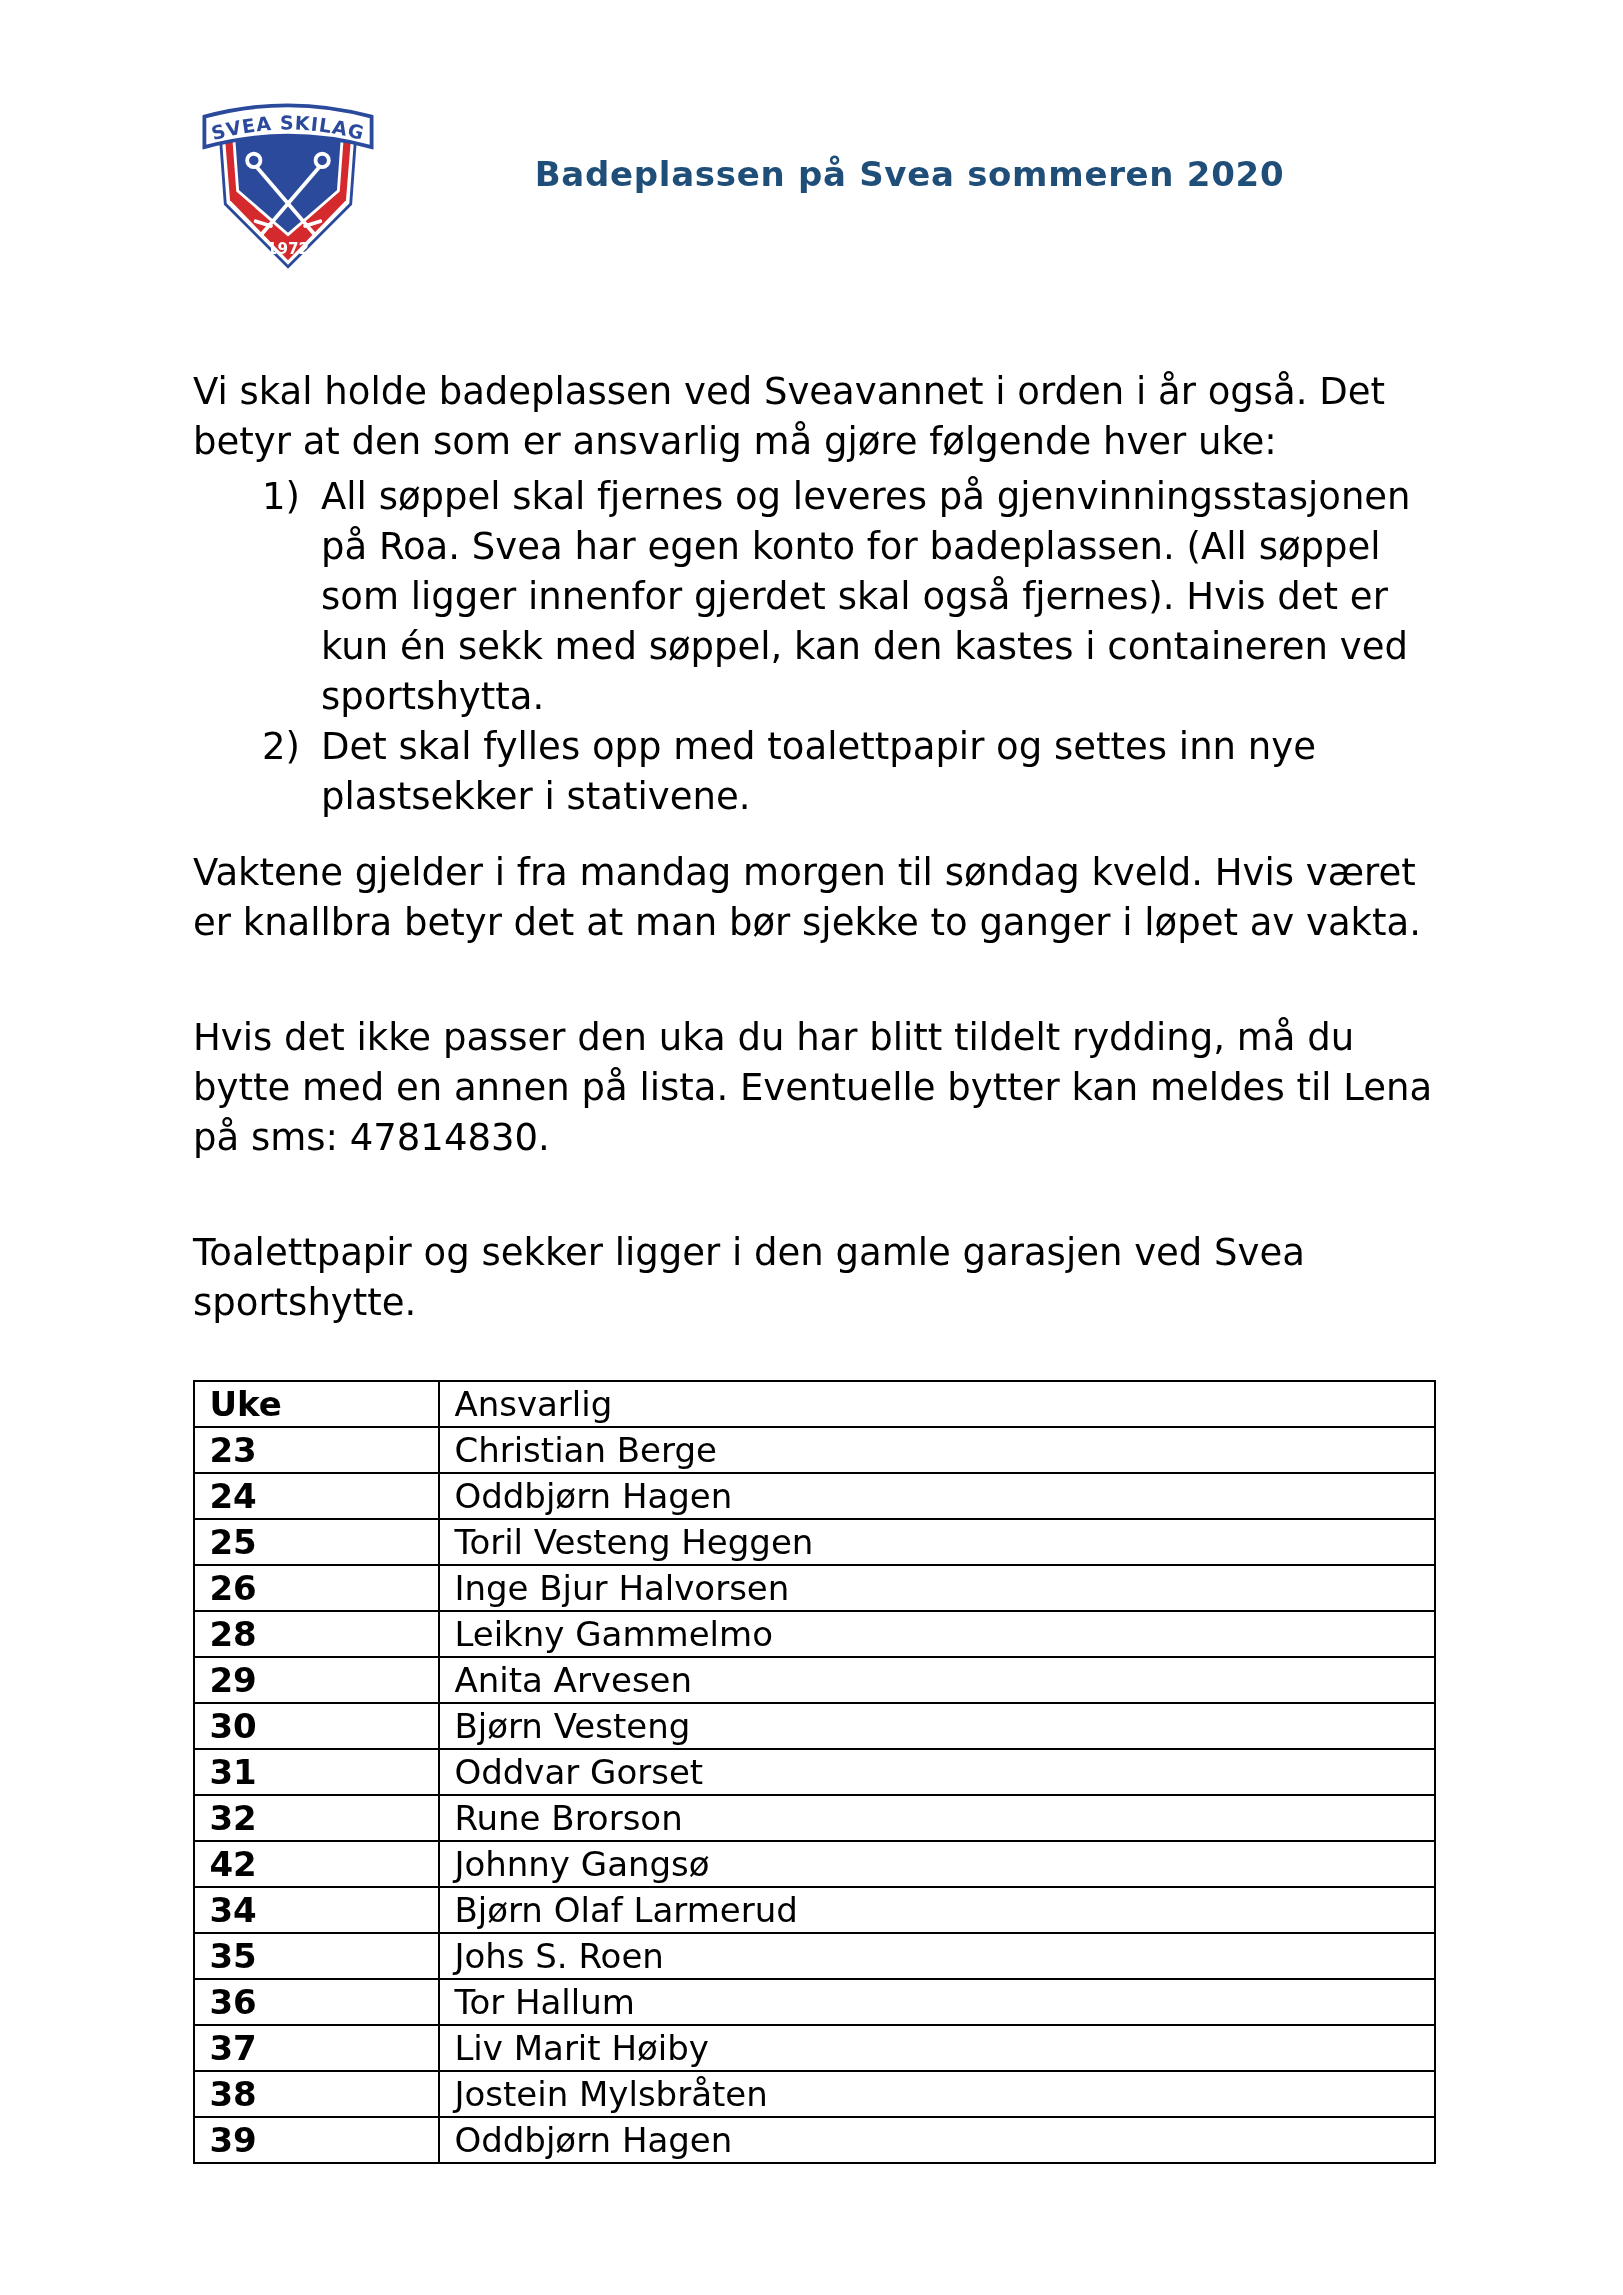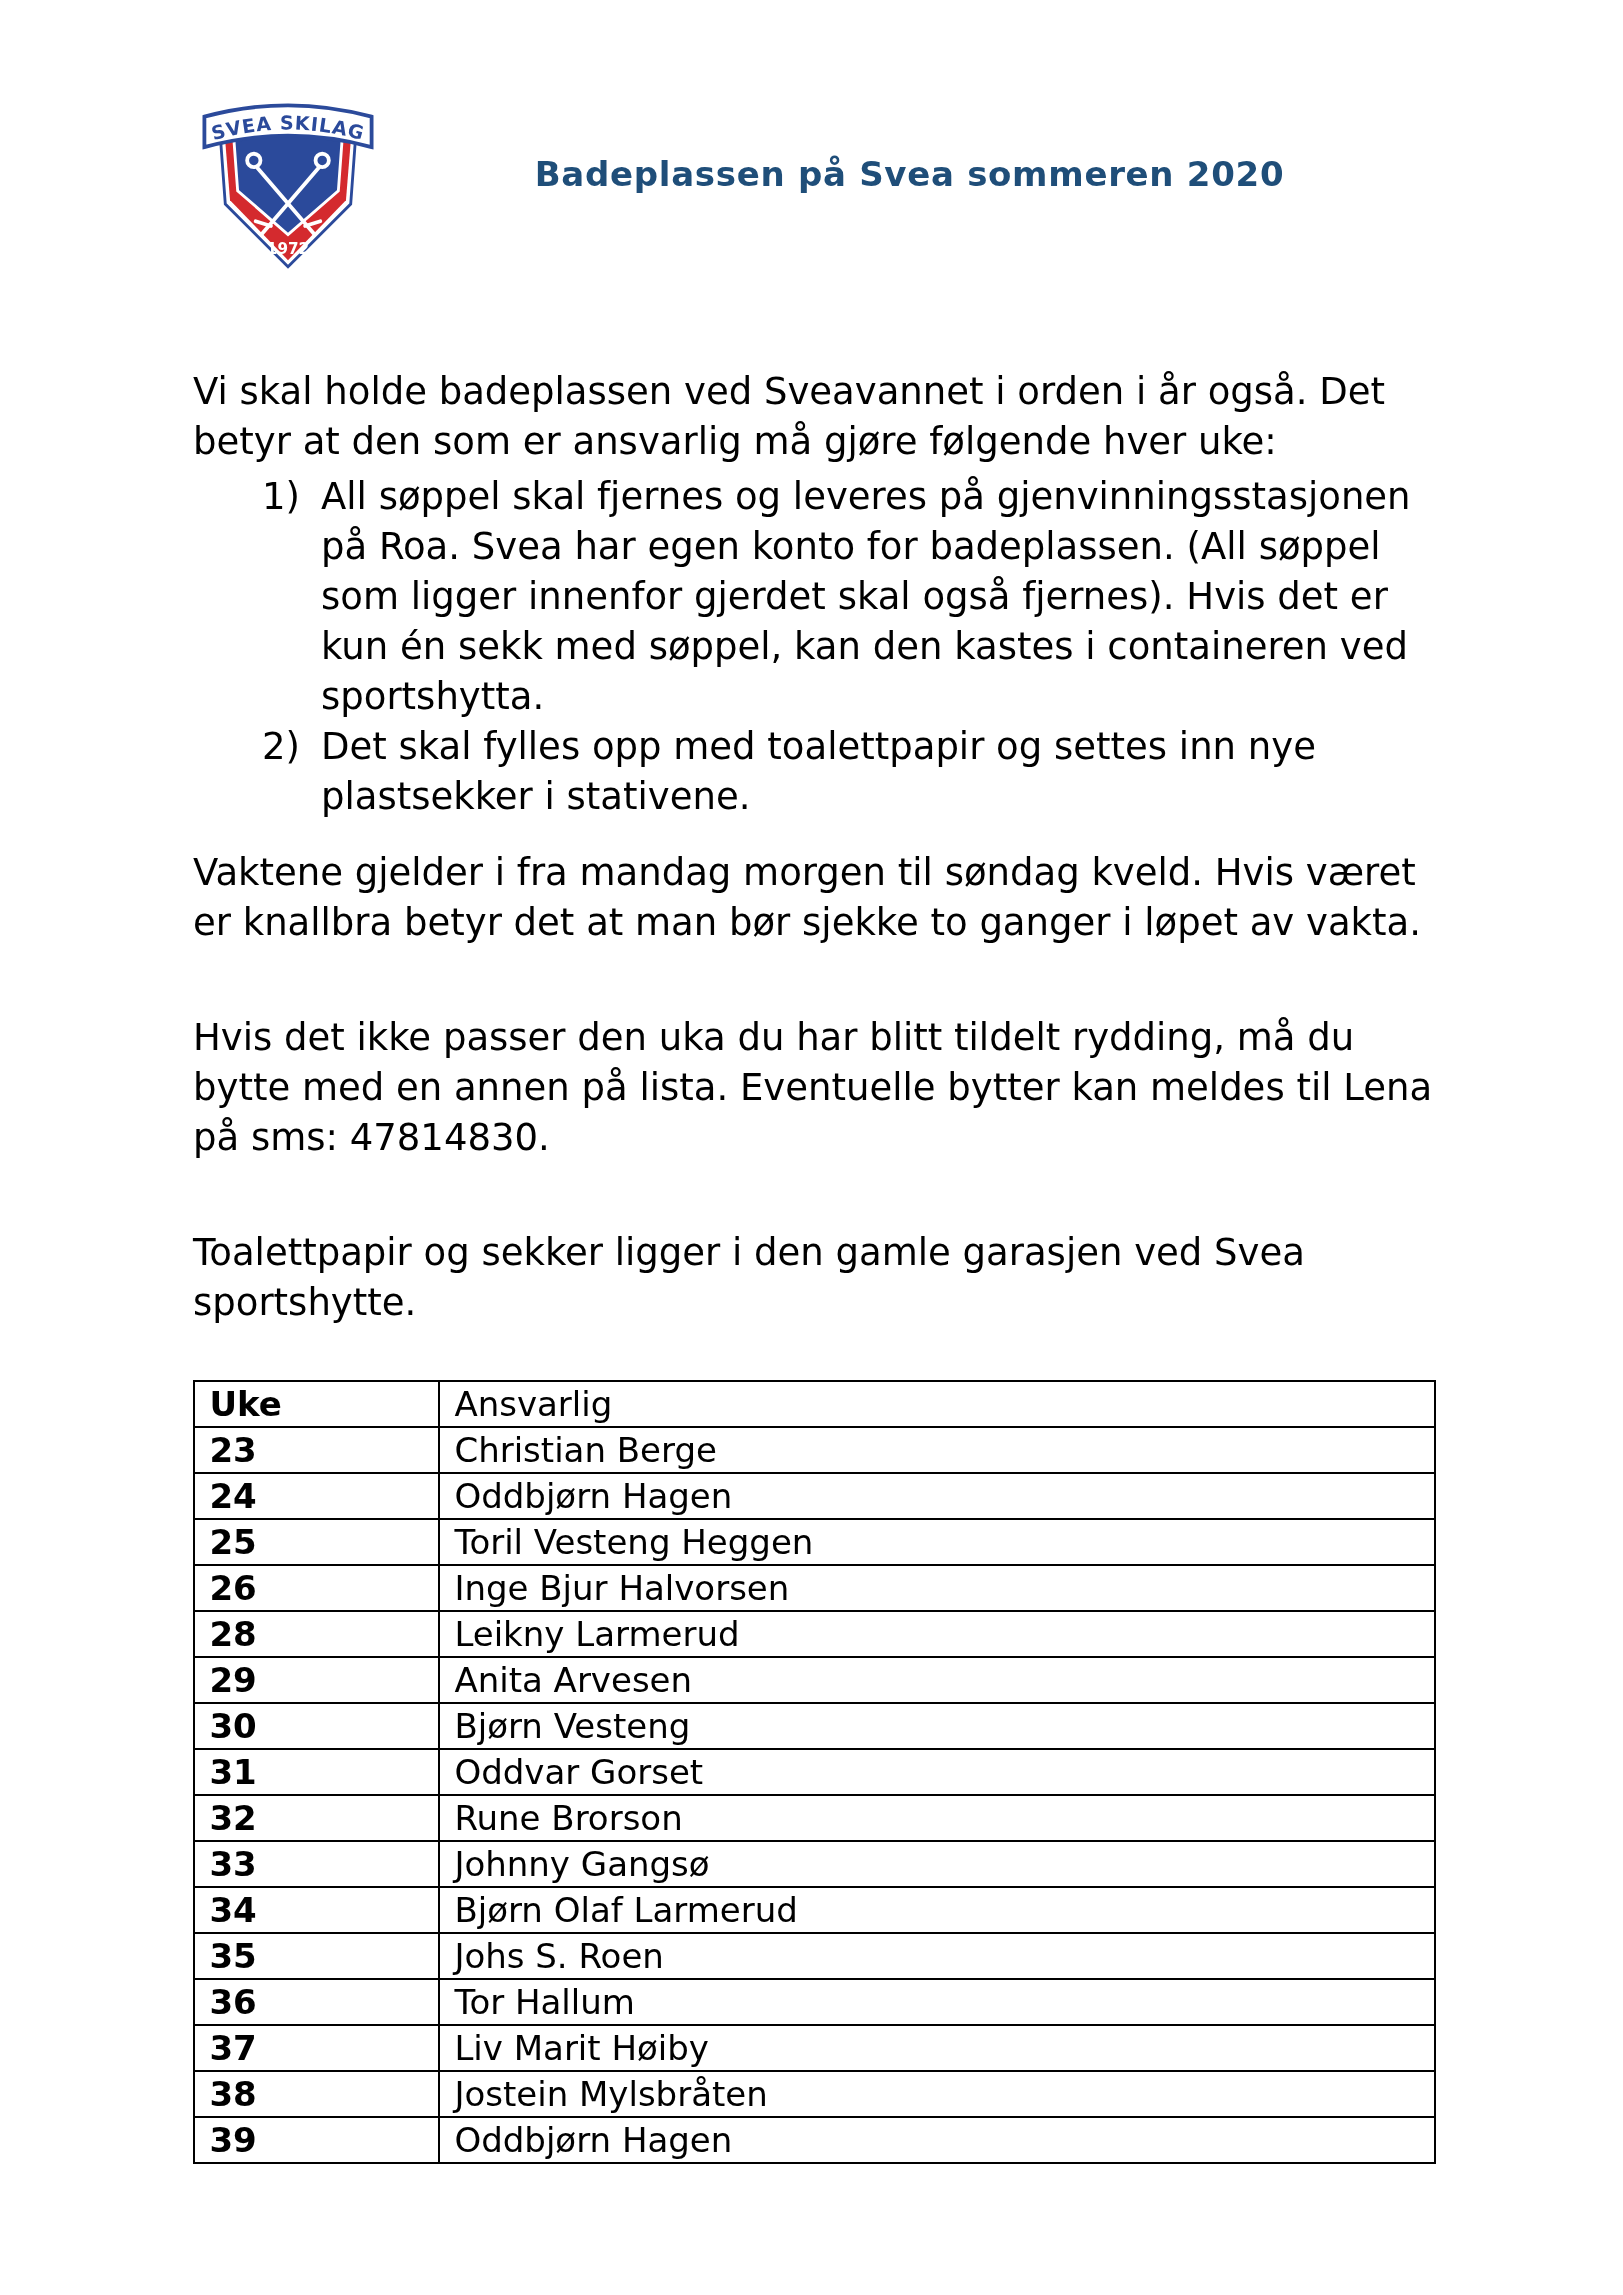--- a/index.html
+++ b/index.html
@@ -137,40 +137,40 @@
         <tr>
         <td class="col-uke">25</td>
         <td class="col-ansvarlig">Toril Vesteng Heggen</td>
       </tr>
         <tr>
         <td class="col-uke">26</td>
         <td class="col-ansvarlig">Inge Bjur Halvorsen</td>
       </tr>
         <tr>
         <td class="col-uke">28</td>
-        <td class="col-ansvarlig">Leikny Larmerud</td>
+        <td class="col-ansvarlig">Leikny Gammelmo</td>
       </tr>
         <tr>
         <td class="col-uke">29</td>
         <td class="col-ansvarlig">Anita Arvesen</td>
       </tr>
         <tr>
         <td class="col-uke">30</td>
         <td class="col-ansvarlig">Bjørn Vesteng</td>
       </tr>
         <tr>
         <td class="col-uke">31</td>
         <td class="col-ansvarlig">Oddvar Gorset</td>
       </tr>
         <tr>
         <td class="col-uke">32</td>
         <td class="col-ansvarlig">Rune Brorson</td>
       </tr>
         <tr>
-        <td class="col-uke">33</td>
+        <td class="col-uke">42</td>
         <td class="col-ansvarlig">Johnny Gangsø</td>
       </tr>
         <tr>
         <td class="col-uke">34</td>
         <td class="col-ansvarlig">Bjørn Olaf Larmerud</td>
       </tr>
         <tr>
         <td class="col-uke">35</td>
         <td class="col-ansvarlig">Johs S. Roen</td>
       </tr>

